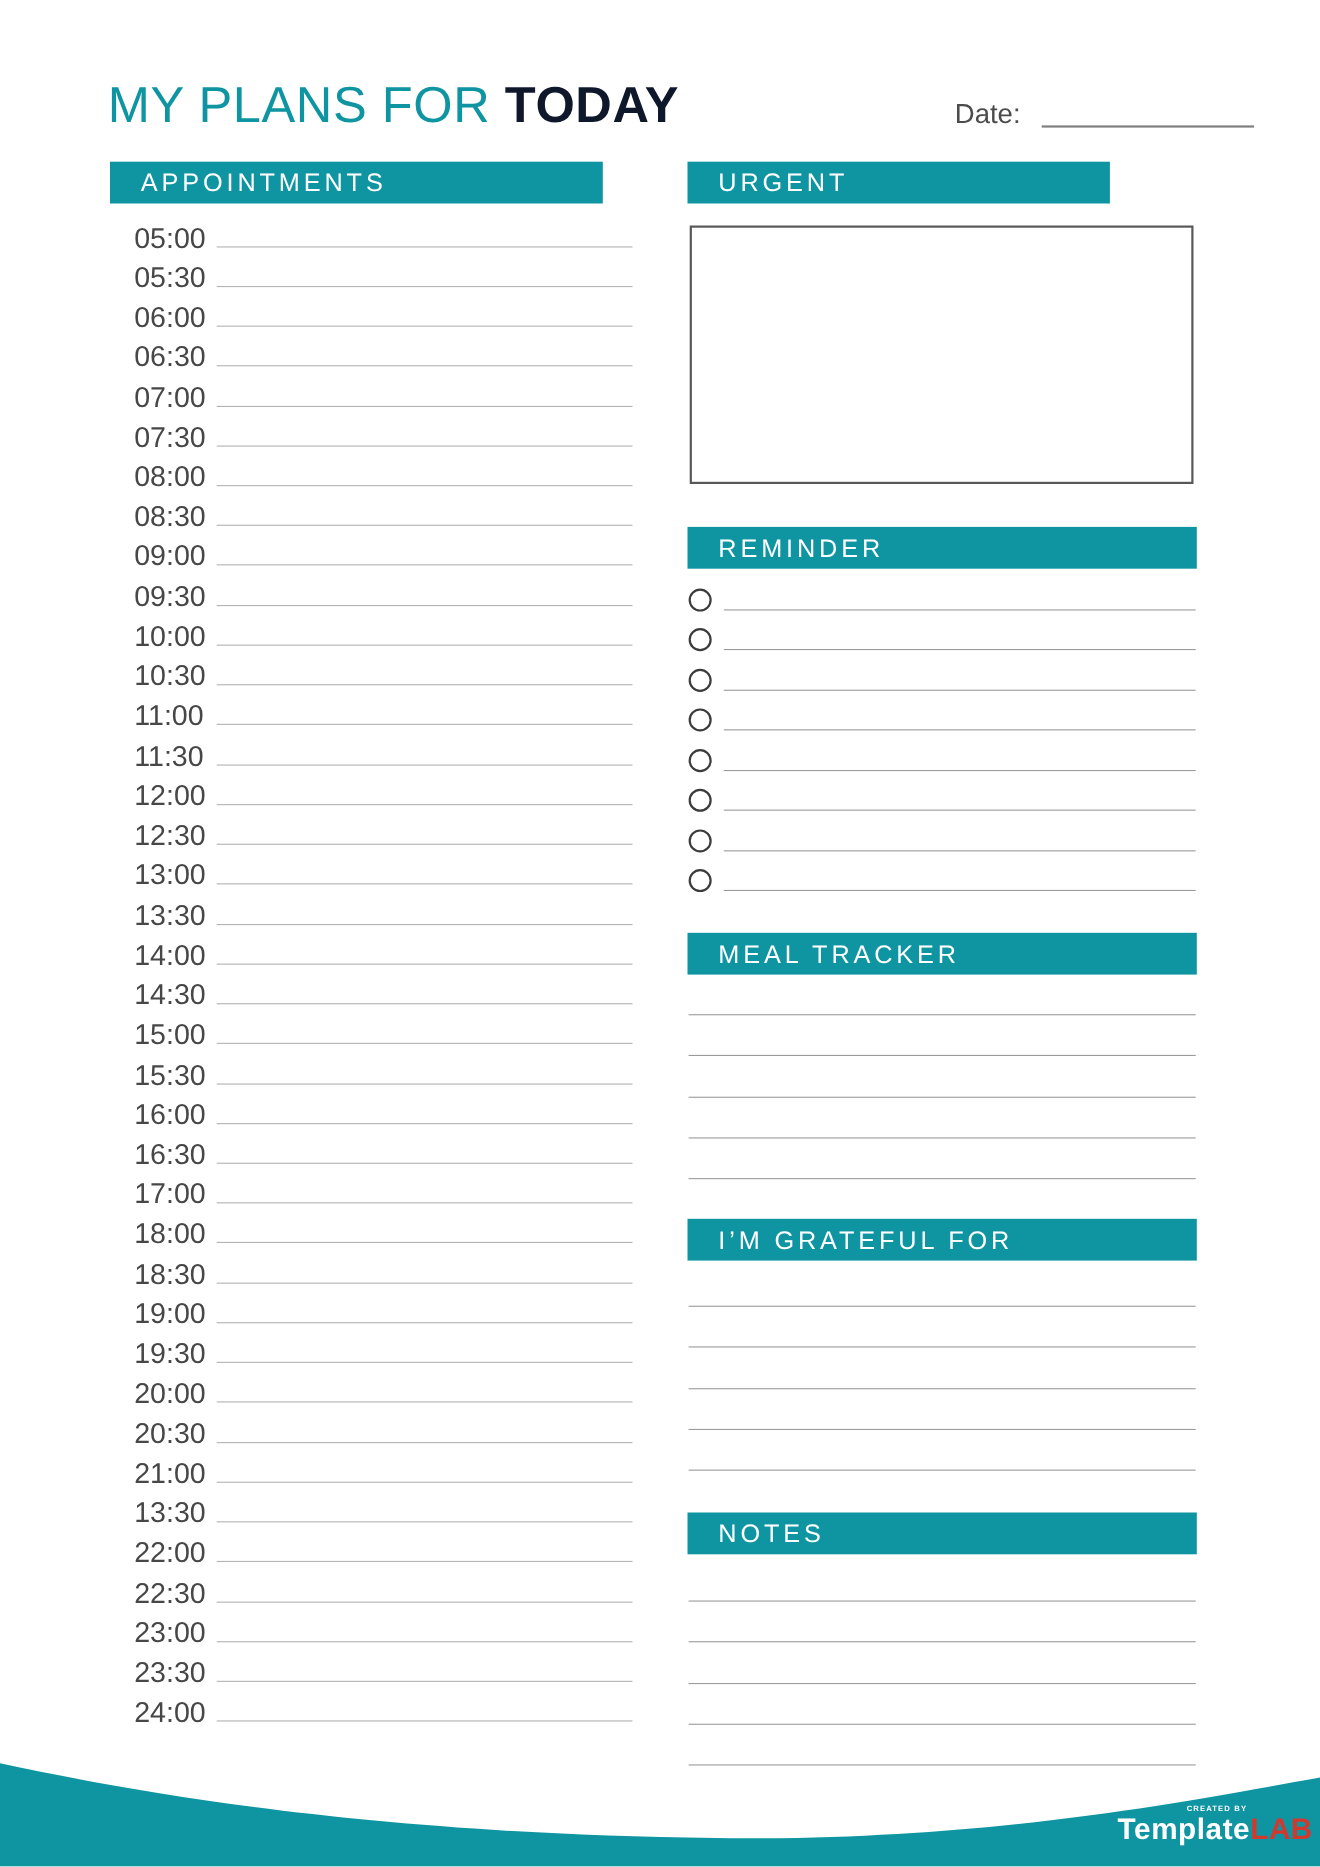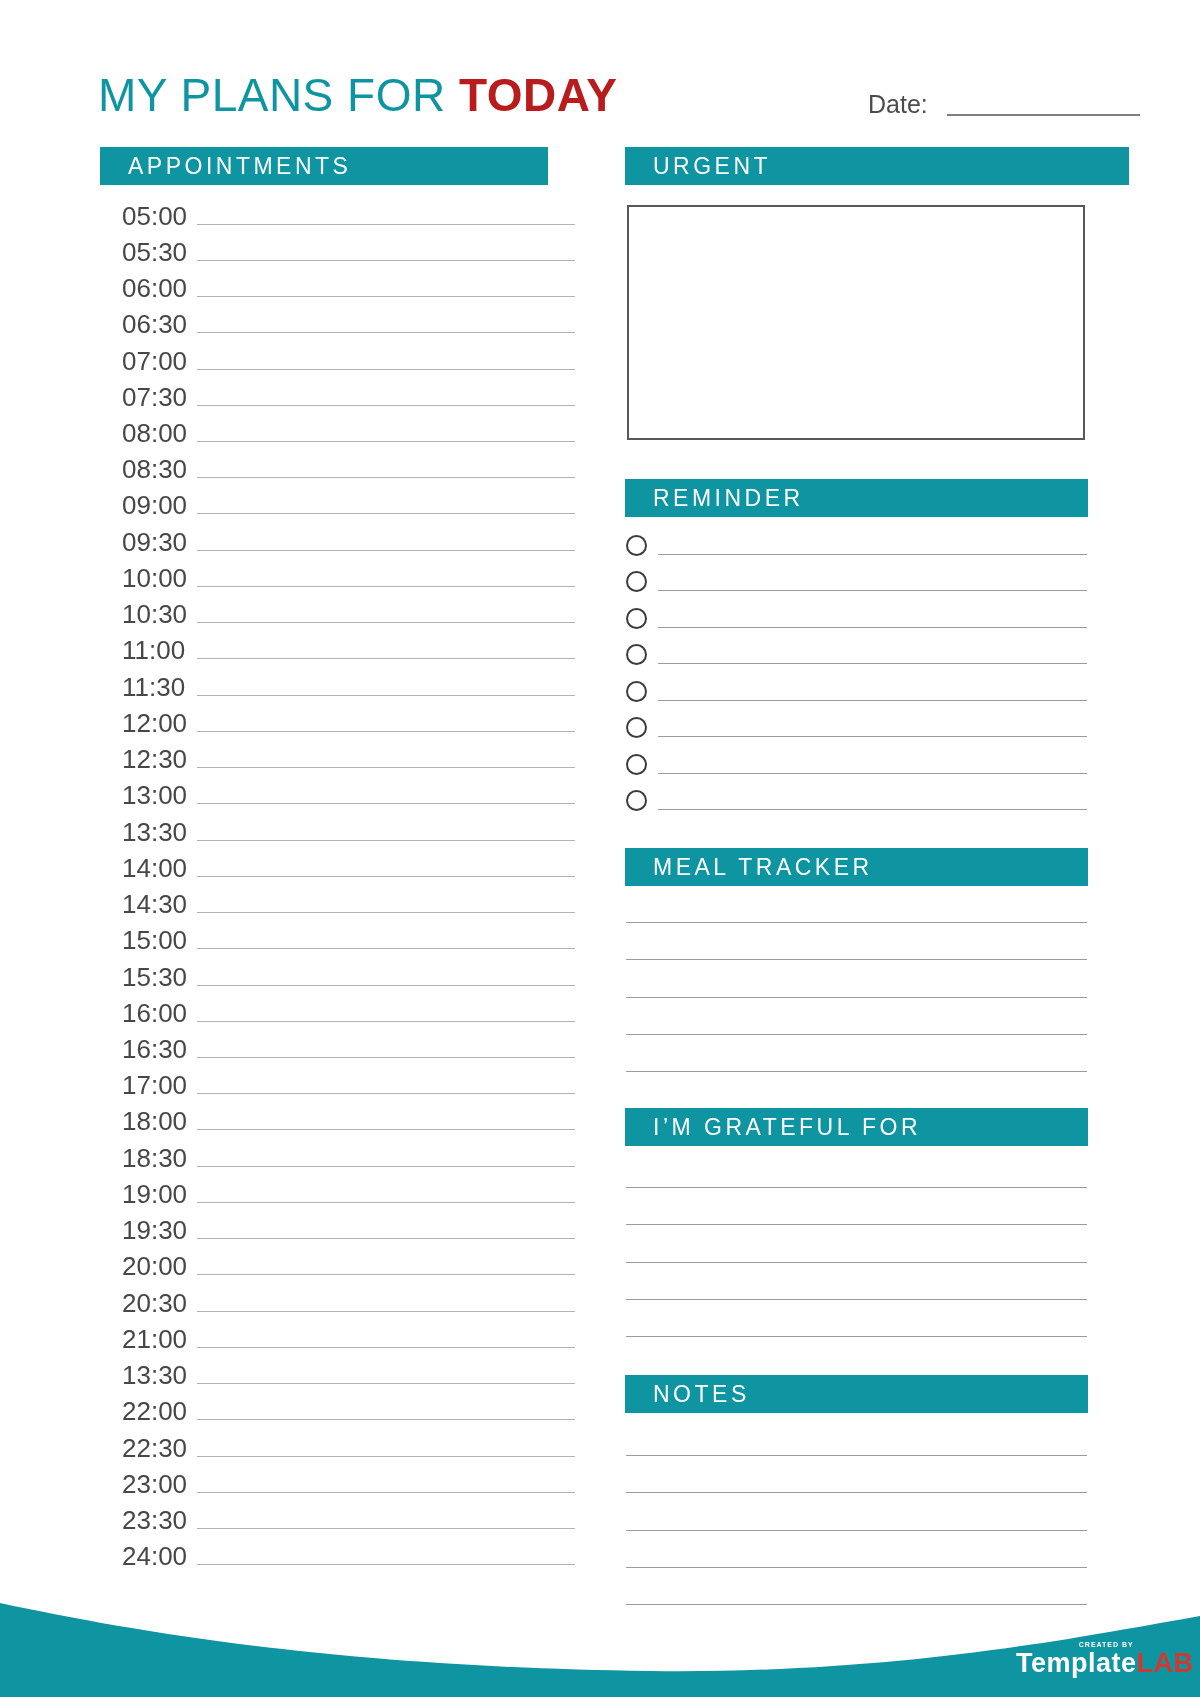--- a/index.html
+++ b/index.html
@@ -5,32 +5,32 @@
   html,body{margin:0;padding:0;background:#fff;}
   #page{
     position:relative;width:1200px;height:1697px;background:#ffffff;
     font-family:"Liberation Sans",sans-serif;overflow:hidden;
   }
   
   #page-title{
     position:absolute;left:98px;top:68px;margin:0;
     font-size:46px;font-weight:400;color:#0F95A2;letter-spacing:0.5px;white-space:nowrap;
   }
-  #page-title .title-bold{color:#b91c1c;font-weight:700;}
+  #page-title .title-bold{color:#0f172a;font-weight:700;}
   
   #date-label{position:absolute;left:868px;top:90px;font-size:25px;color:#4C4C4C;}
   #date-line{position:absolute;left:947px;top:94px;width:193px;height:20px;border-bottom:2.5px solid #7F7F7F;}
   
   .bar{
     position:absolute;height:38px;background:#0F95A2;color:#fff;
     font-size:23px;letter-spacing:3.5px;display:flex;align-items:center;
     padding-left:28px;box-sizing:border-box;
   }
   #bar-appointments{left:100px;top:147px;width:448px;}
-  #bar-urgent     {left:625px;top:147px;width:504px;}
+  #bar-urgent     {left:625px;top:147px;width:384px;}
   #bar-reminder   {left:625px;top:479px;width:463px;}
   #bar-meal       {left:625px;top:848px;width:463px;align-items:center;}
   #bar-grateful   {left:625px;top:1108px;width:463px;}
   #bar-notes      {left:625px;top:1375px;width:463px;}
   
   #appointments-list{position:absolute;left:100px;top:198px;width:475px;}
   .apt-row{display:flex;align-items:center;height:36.24px;padding-left:22px;box-sizing:border-box;}
   .apt-time{width:64px;font-size:26px;color:#474747;flex:none;}
   .apt-line{flex:1;margin-left:11px;border-bottom:1.5px solid #B2B2B2;transform:translateY(8px);font-size:18px;color:#333;}
   

